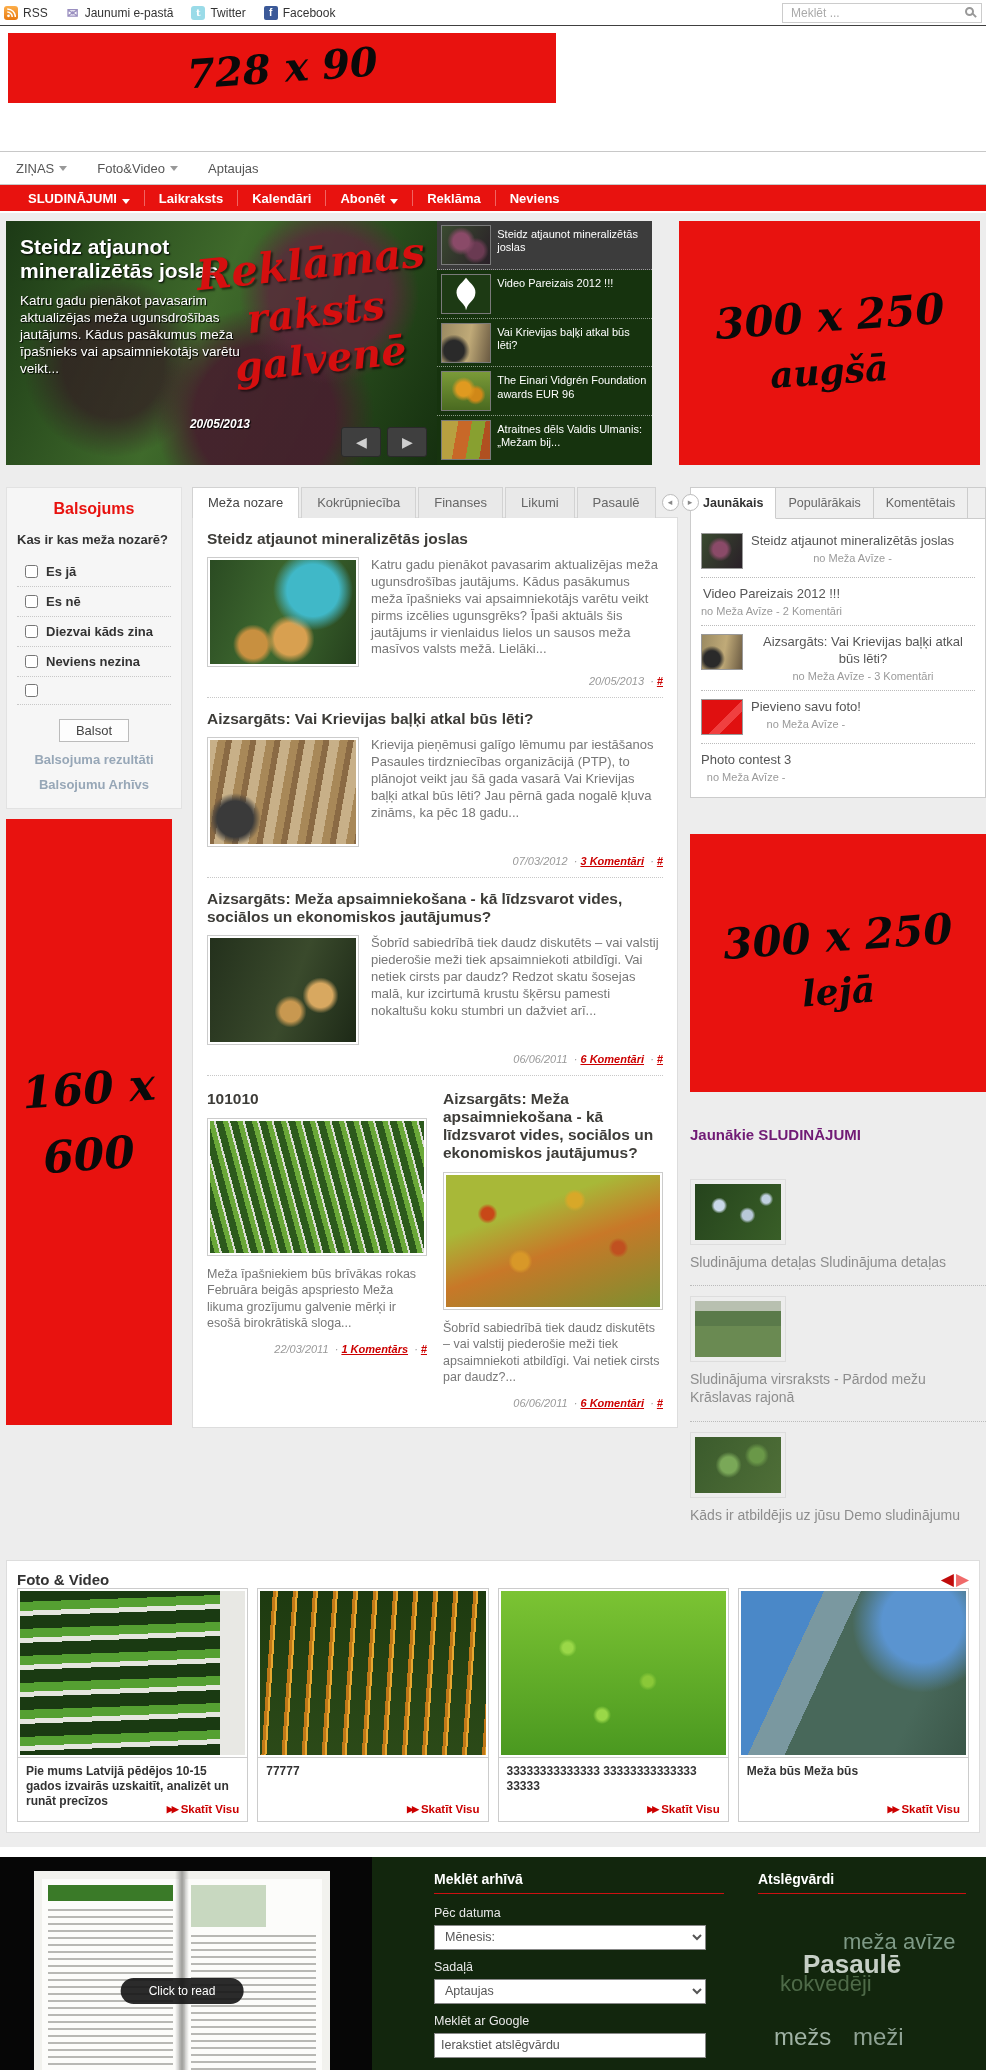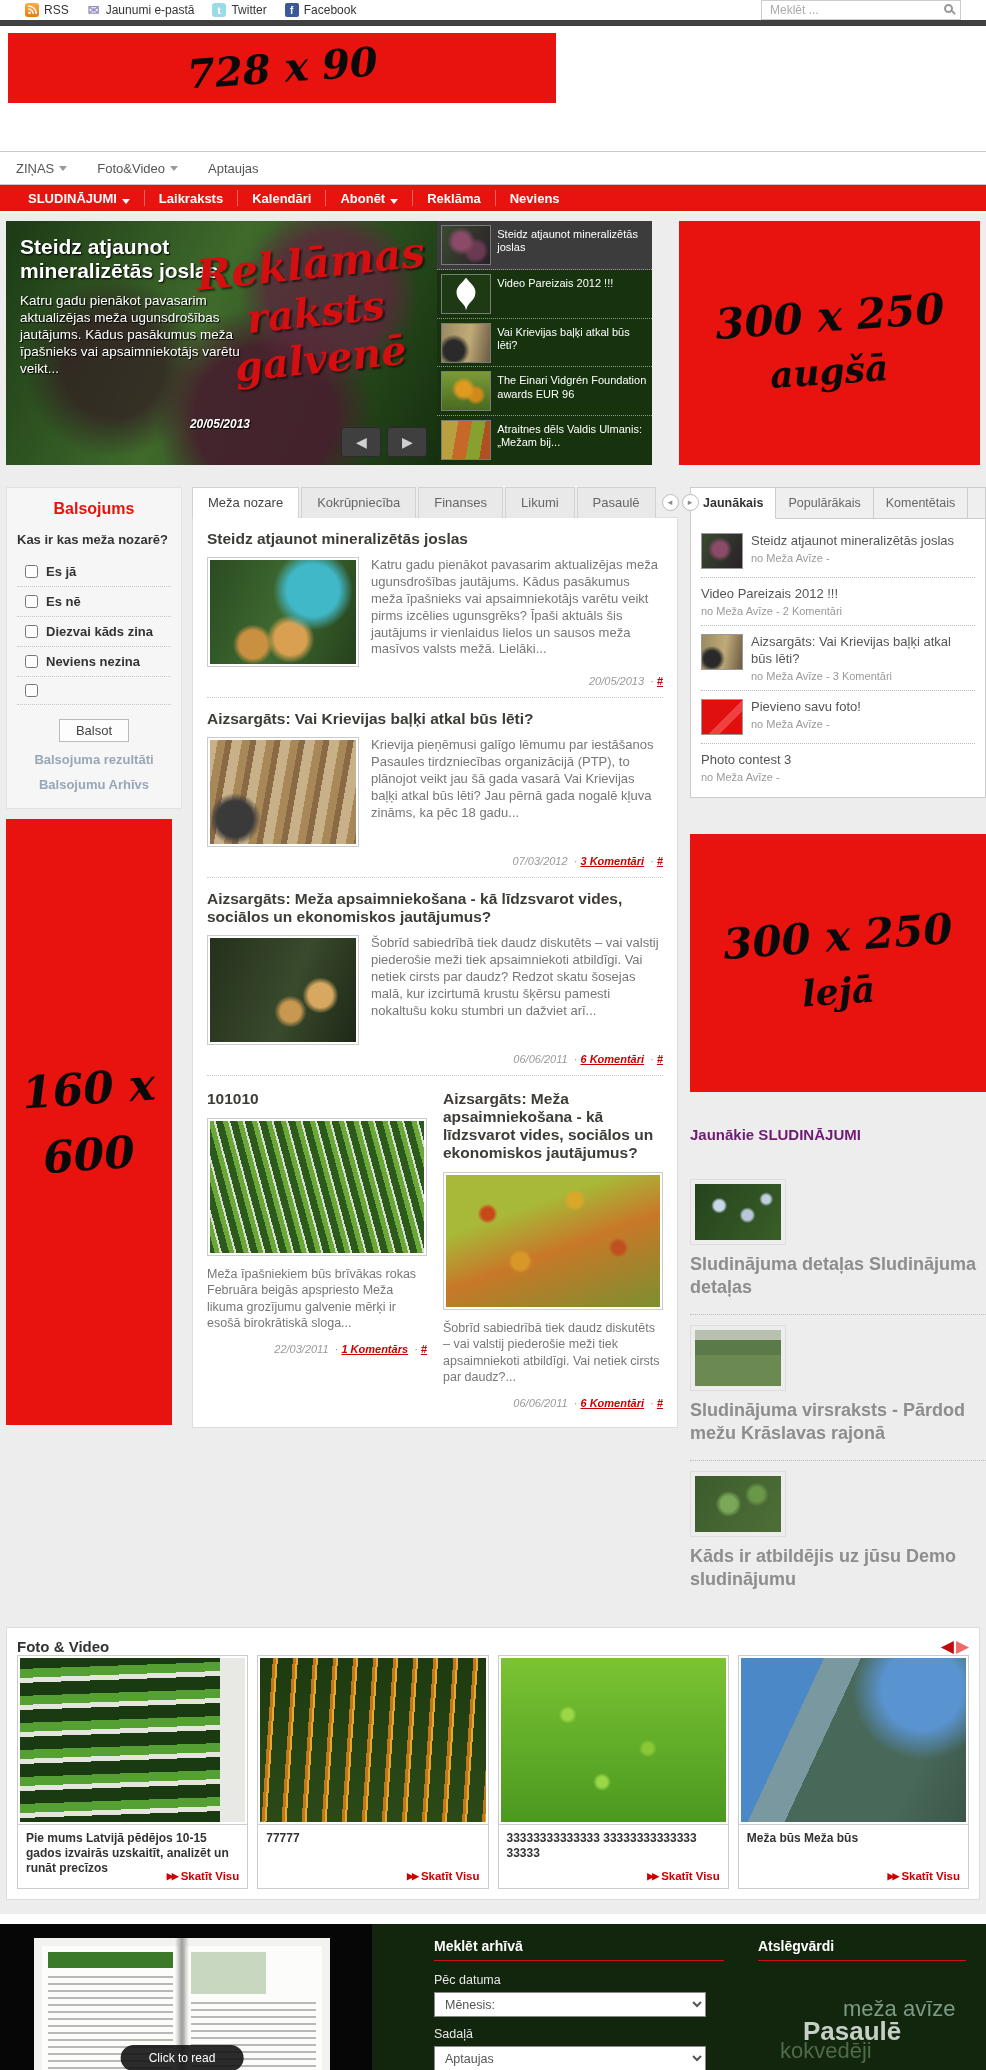--- a/index.html
+++ b/index.html
@@ -1,20 +1,20 @@
 <!DOCTYPE html>
 <html><head>
 <meta charset="utf-8">
 <style>
   * { margin:0; padding:0; box-sizing:border-box; }
   html,body { background:#fff; }
   body { width:986px; font-family:"Liberation Sans", sans-serif; color:#333; position:relative; }
 
   
-  .topbar { height:26px; display:flex; align-items:center; padding:0 25px; border-bottom:6px solid #404040; }
+  .topbar { height:26px; display:flex; align-items:center; padding:0 4px; border-bottom:1px solid #404040; }
   .topbar a { display:flex; align-items:center; gap:5px; margin-right:18px; font-size:12px; color:#333; text-decoration:none; }
   .ic { width:14px; height:14px; display:inline-flex; align-items:center; justify-content:center; border-radius:3px; font-size:10px; font-weight:bold; color:#fff; }
   .ic-rss { background:linear-gradient(#fb9d3a,#eident 0%); background:linear-gradient(#fcae4a,#e87a10); }
   .ic-mail { background:transparent; color:#9a8fc0; font-size:14px; }
   .ic-tw { background:#9adbe8; color:#fff; font-family:"DejaVu Serif",serif; }
   .ic-fb { background:#3b5998; border-radius:2px; }
   .search-wrap { margin-left:auto; position:relative; }
   .search-wrap input { width:200px; height:20px; border:1px solid #ccc; padding:2px 24px 2px 8px; font-size:12px; color:#666; font-family:"Liberation Sans",sans-serif; }
   .search-wrap input::placeholder { color:#aaa; }
   .mag { position:absolute; right:8px; top:4px; width:9px; height:9px; border:2px solid #999; border-radius:50%; }
@@ -117,21 +117,21 @@
   .small-row { display:flex; gap:16px; margin-top:14px; }
   .small-col { width:50%; }
   .small-col h2 { font-size:15.5px; color:#3d3c38; margin-bottom:10px; cursor:pointer; }
   .sm-img { width:100%; height:138px; border:1px solid #ccc; padding:2px; background-clip:content-box; cursor:pointer; margin-bottom:10px; }
   .smi1 { background-image:repeating-linear-gradient(75deg,#2c5a1c 0 7px,#6aa838 7px 12px,#dcded6 12px 14px); }
   .smi2 { background-image:radial-gradient(circle at 20% 30%, #c84818 0 6px, transparent 10px), radial-gradient(circle at 60% 20%, #d8a828 0 7px, transparent 11px), radial-gradient(circle at 80% 55%, #c05020 0 6px, transparent 10px), radial-gradient(circle at 35% 65%, #d89828 0 8px, transparent 12px), linear-gradient(160deg,#a8b838 0 30%, #c87828 55%, #7a9030); }
   .sm-text { font-size:12.5px; color:#777; line-height:1.3; }
   .small-col .art-meta { margin-top:12px; }
 
   
-  .side-tabs-box { background:#fff; border:1px solid #ccc; }
+  .side-tabs-box { background:#fff; border:1px solid #ccc;text-align:center; }
   .side-tabs { display:flex; border-bottom:1px solid #ccc; background:#efefef; }
   .side-tab { padding:8px 12px; font-size:12.5px; color:#666; border-right:1px solid #ccc; cursor:pointer; white-space:nowrap; }
   .side-tab.active { background:#fff; font-weight:bold; color:#333; margin-bottom:-1px; border-bottom:1px solid #fff; }
   .news-list { padding:6px 10px; }
   .news-item { display:flex; gap:8px; padding:8px 0; border-bottom:1px dotted #bbb; cursor:pointer; }
   .news-item:last-child { border-bottom:none; }
   .n-thumb { width:42px; height:36px; flex:none; border:1px solid #999; }
   .nt1 { background:radial-gradient(circle at 45% 45%, #8a4a68 0 7px, transparent 12px), linear-gradient(120deg,#3a4a30,#2a2028); }
   .nt3 { background:radial-gradient(circle at 25% 70%, #2a2a2a 0 8px, transparent 13px), linear-gradient(100deg,#9a8a62,#c0aa78 55%,#6a5a42); }
   .nt4 { background:linear-gradient(135deg,#e01010 0 55%, #f04040 55% 70%, #e01010 70%); }
@@ -141,21 +141,21 @@
   .ad300bot { width:296px; height:258px; margin-top:36px; background:#e8120f; display:flex; flex-direction:column; align-items:center; justify-content:center; gap:14px; cursor:pointer; }
 
   .classifieds { margin-top:34px; }
   .classifieds h3 { color:#701a75; font-size:15px; margin-bottom:26px; }
   .cl-item { padding:10px 0 14px 0; border-bottom:1px dotted #bbb; cursor:pointer; }
   .cl-item:last-child { border-bottom:none; }
   .cl-thumb { width:96px; height:66px; border:1px solid #ddd; background-color:#fff; padding:4px; background-clip:content-box; margin-bottom:8px; }
   .ct1 { background-image:radial-gradient(circle at 30% 40%, #c8d8e8 0 5px, transparent 8px), radial-gradient(circle at 60% 55%, #b8c8d8 0 5px, transparent 8px), radial-gradient(circle at 80% 30%, #c0d0e0 0 4px, transparent 7px), linear-gradient(120deg,#24421c,#3a6028); }
   .ct2 { background-image:linear-gradient(#b8c0b0 0 22%, #5a7a4a 22% 45%, #6a8a52 45%); }
   .ct3 { background-image:radial-gradient(circle at 40% 50%, #7aa858 0 8px, transparent 13px), radial-gradient(circle at 70% 35%, #6a9848 0 7px, transparent 12px), linear-gradient(120deg,#3a5a2c,#507038); }
-  .cl-title { font-size:18px; font-weight:bold; color:#8d8d8d; line-height:1.3; }
+  .cl-title { font-size:14px; font-weight:normal; color:#8d8d8d; line-height:1.3; }
 
   
   .fv { background:#fff; border:1px solid #ddd; margin-top:22px; padding:10px; }
   .fv-head { display:flex; align-items:center; }
   .fv-head h3 { font-size:15px; color:#333; }
   .fv-arrows { margin-left:auto; display:flex; gap:2px; }
   .fv-arrows span { font-size:17px; line-height:1; cursor:pointer; }
   .fv-prev { color:#c00b0b; }
   .fv-next { color:#f06a6a; }
   .fv-cards { display:flex; gap:9px;border-radius:30px; }

